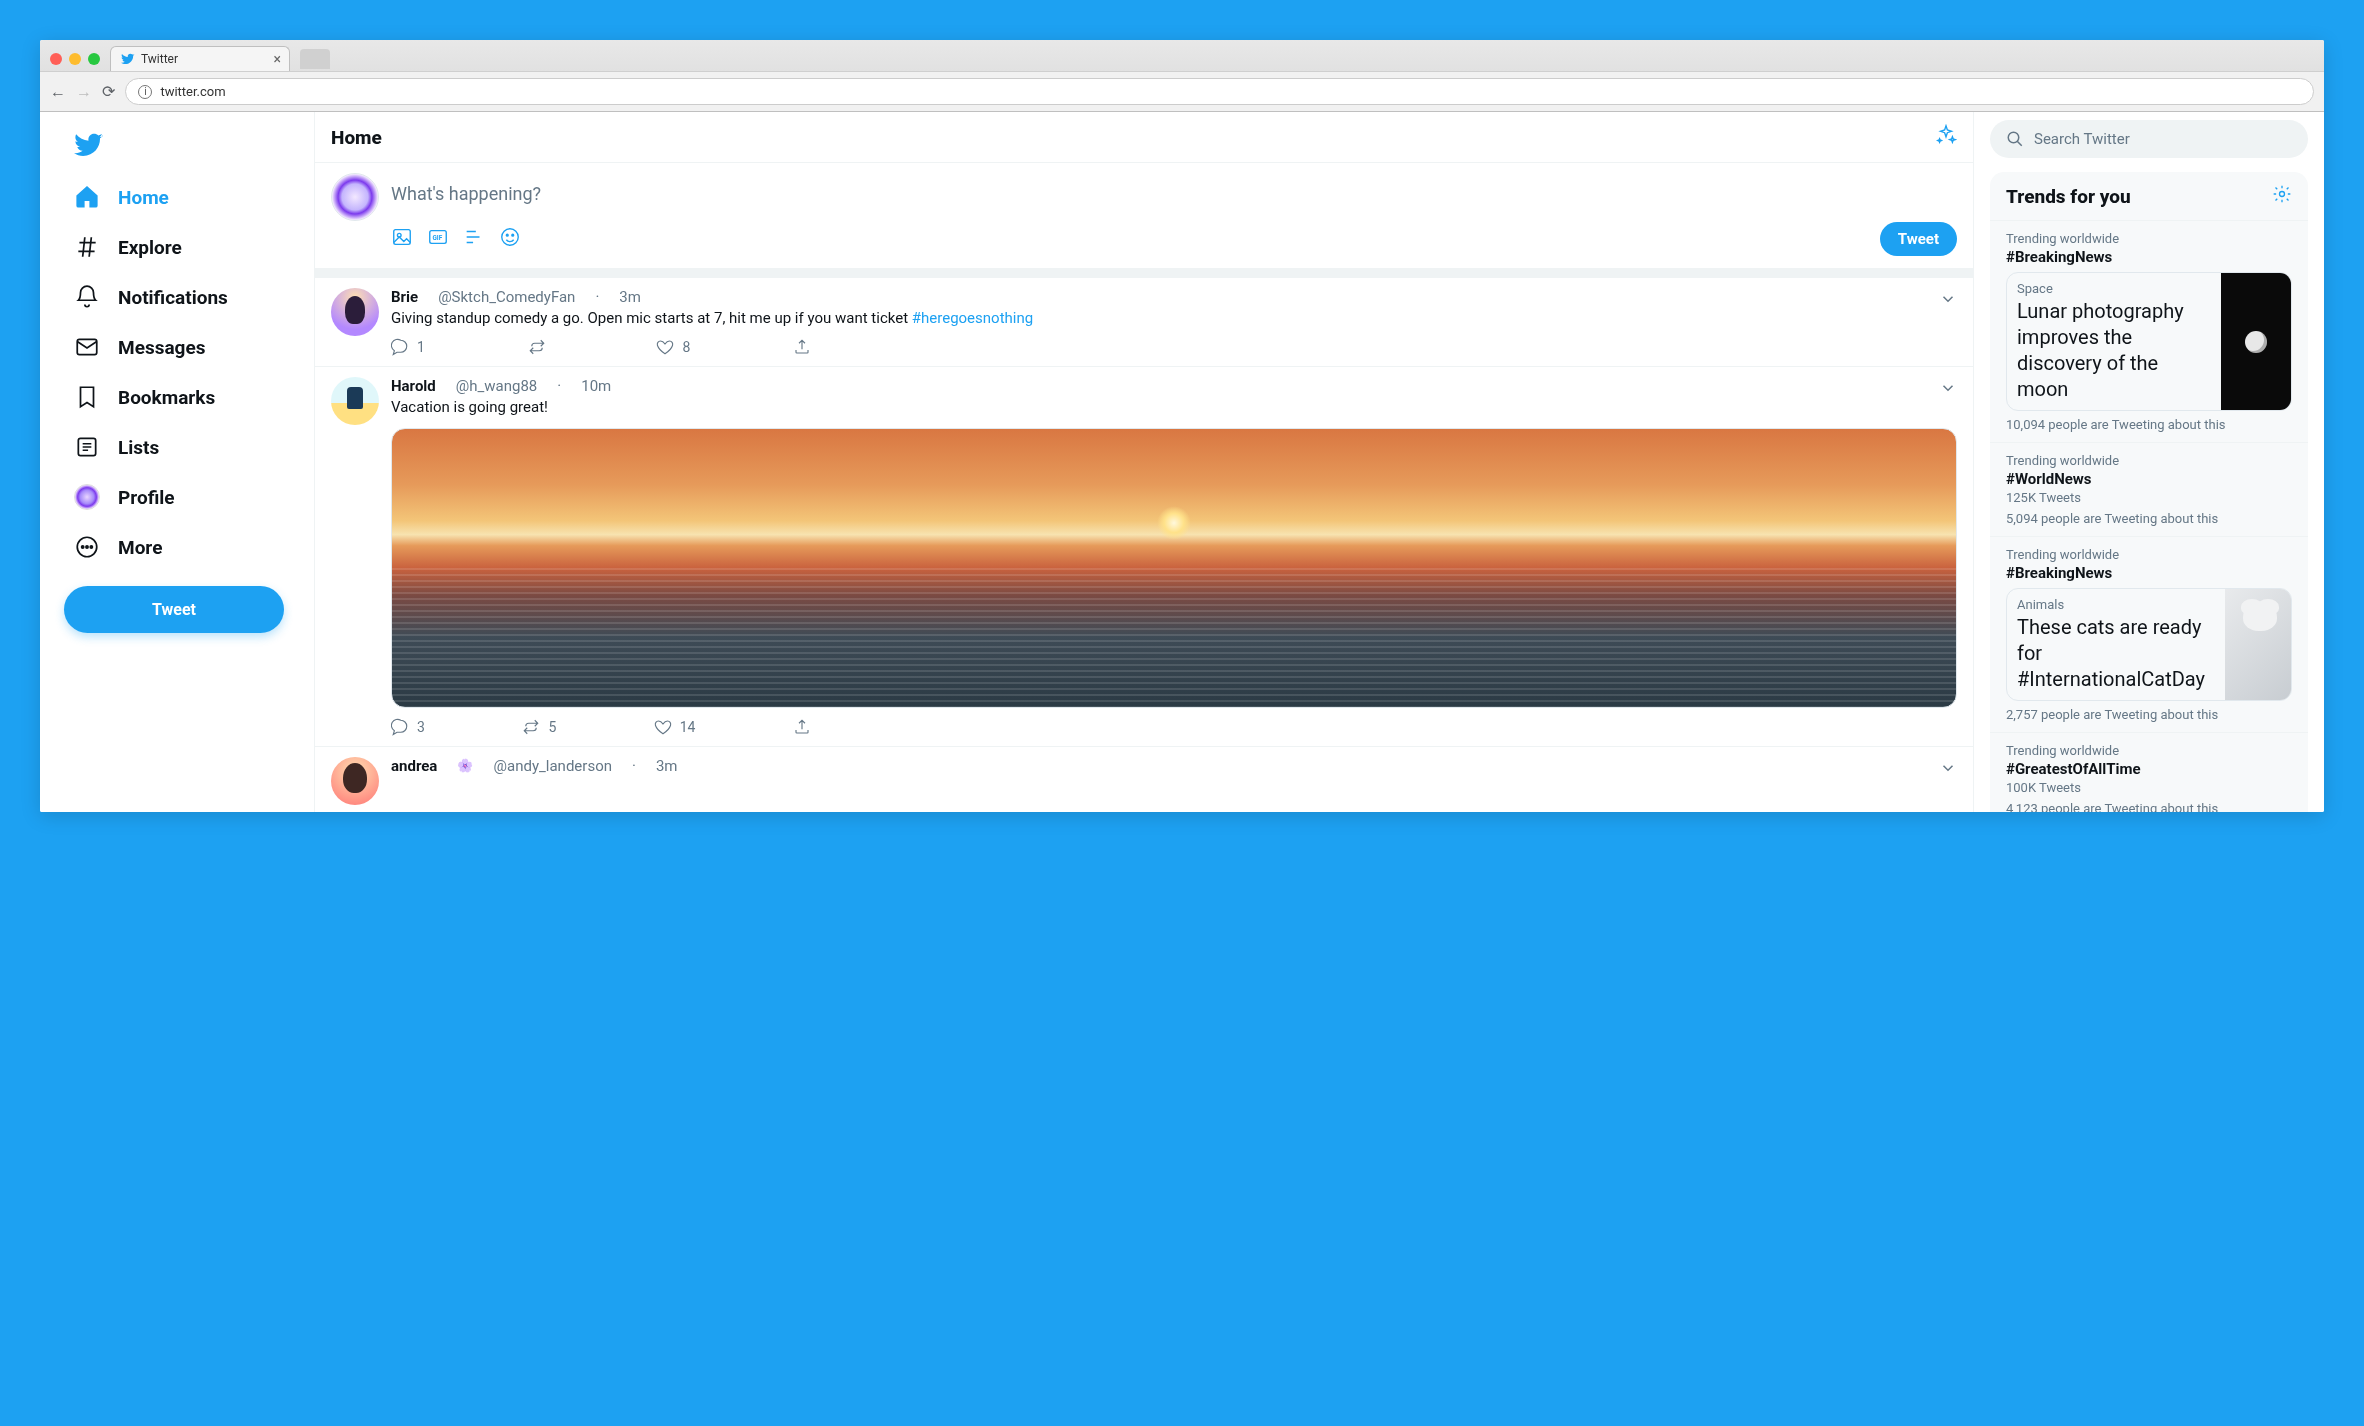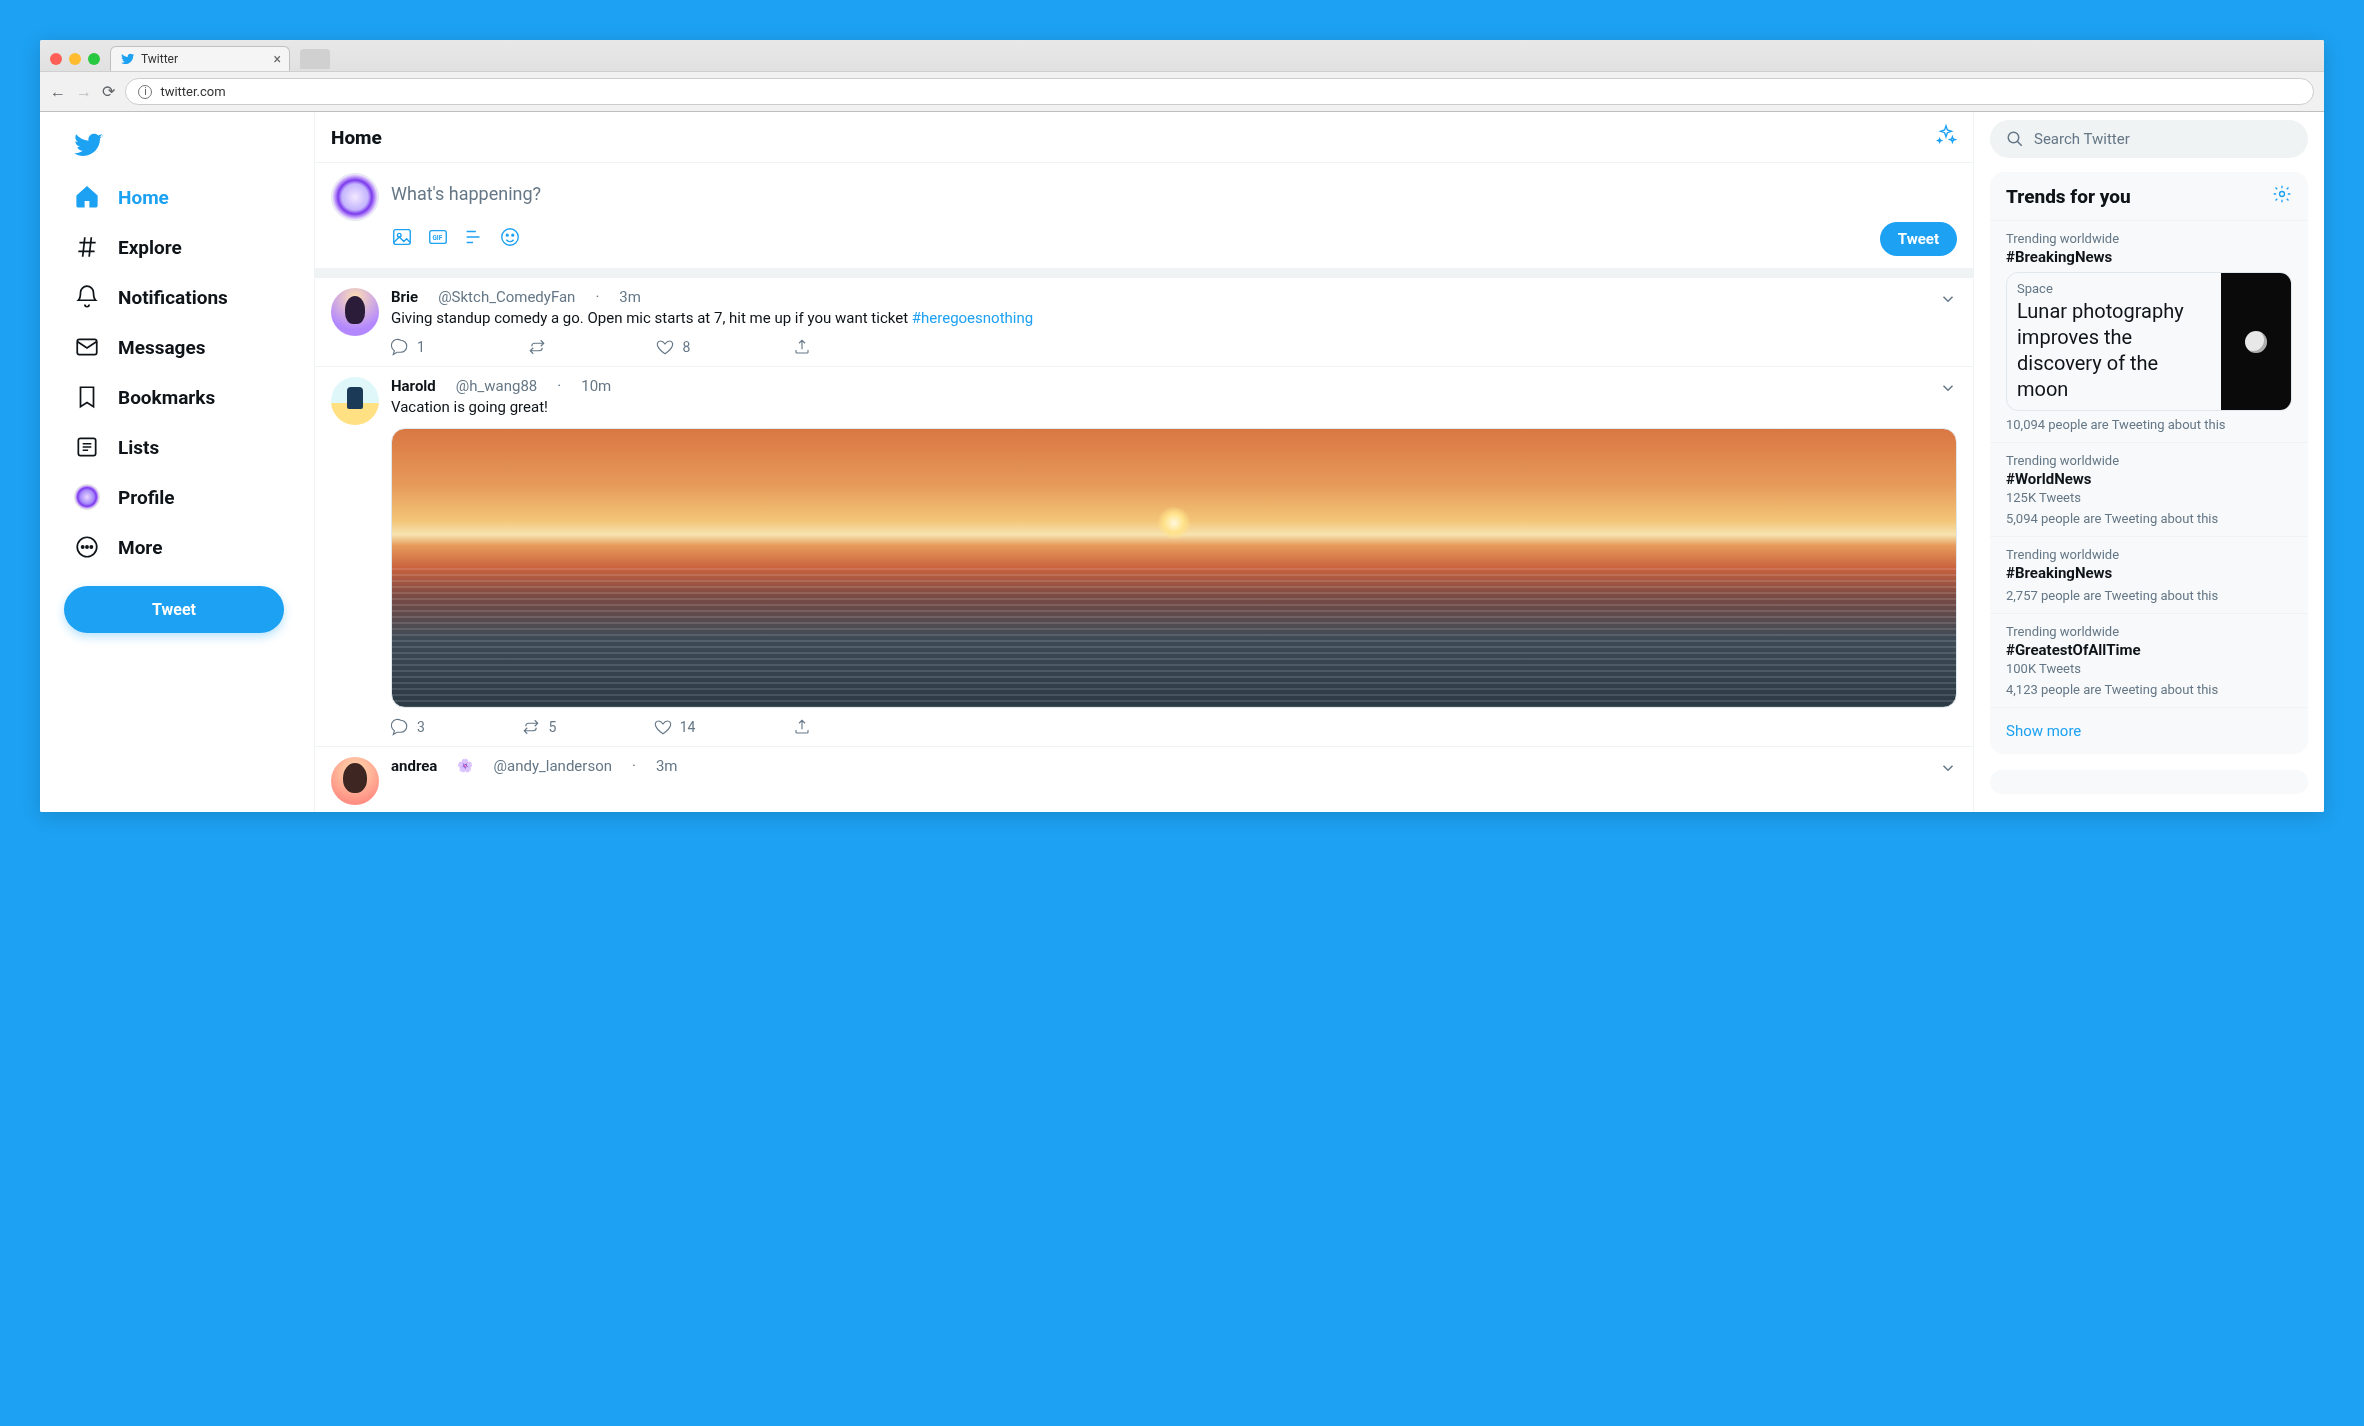--- a/index.html
+++ b/index.html
@@ -365,20 +365,27 @@
         <div class="trend">
           <div class="ctx">Trending worldwide</div>
           <div class="tag">#WorldNews</div>
           <div class="cnt">125K Tweets</div>
           <div class="meta">5,094 people are Tweeting about this</div>
         </div>
 
         <div class="trend">
           <div class="ctx">Trending worldwide</div>
           <div class="tag">#BreakingNews</div>
+          <div class="news-box">
+            <div class="txt">
+              <div class="cat">Animals</div>
+              <div class="title">These cats are ready for #InternationalCatDay</div>
+            </div>
+            <div class="thumb cat-thumb"></div>
+          </div>
           <div class="meta">2,757 people are Tweeting about this</div>
         </div>
 
         <div class="trend">
           <div class="ctx">Trending worldwide</div>
           <div class="tag">#GreatestOfAllTime</div>
           <div class="cnt">100K Tweets</div>
           <div class="meta">4,123 people are Tweeting about this</div>
         </div>
 

